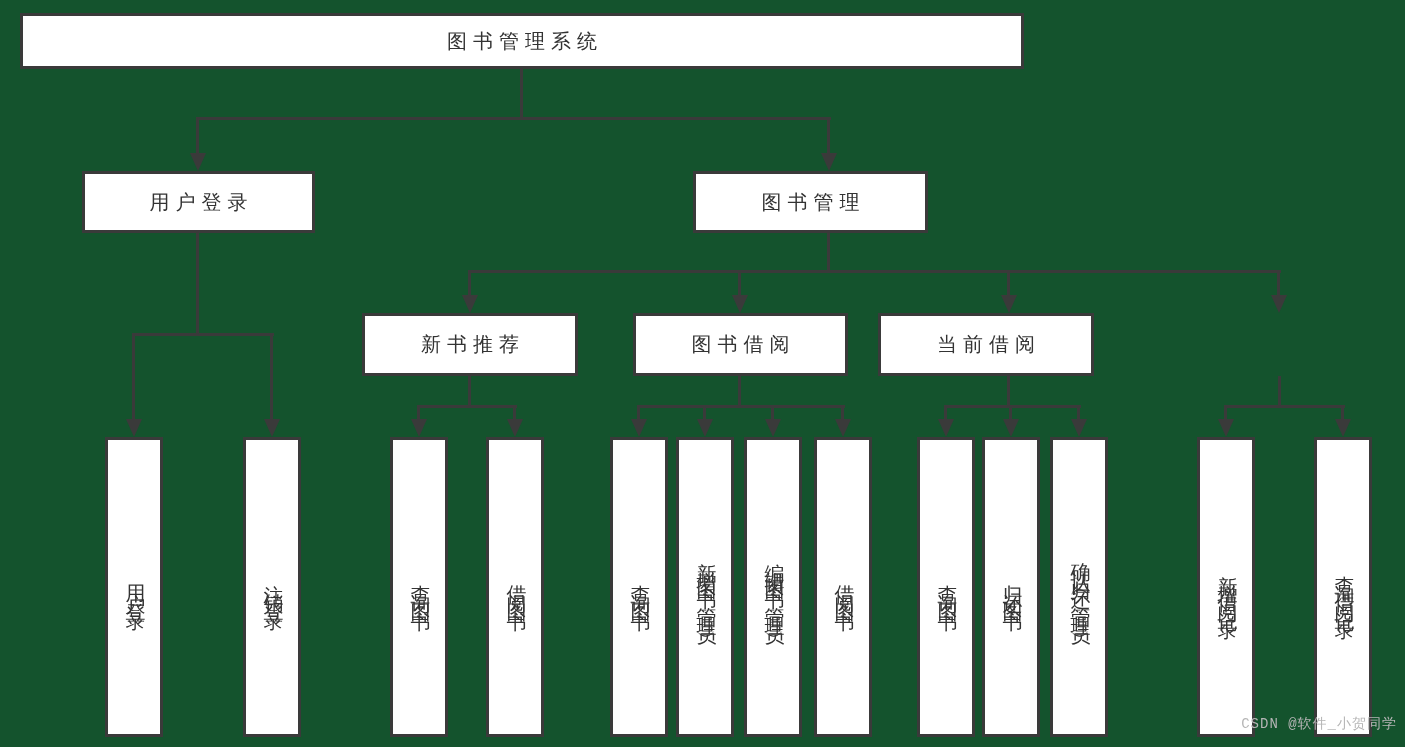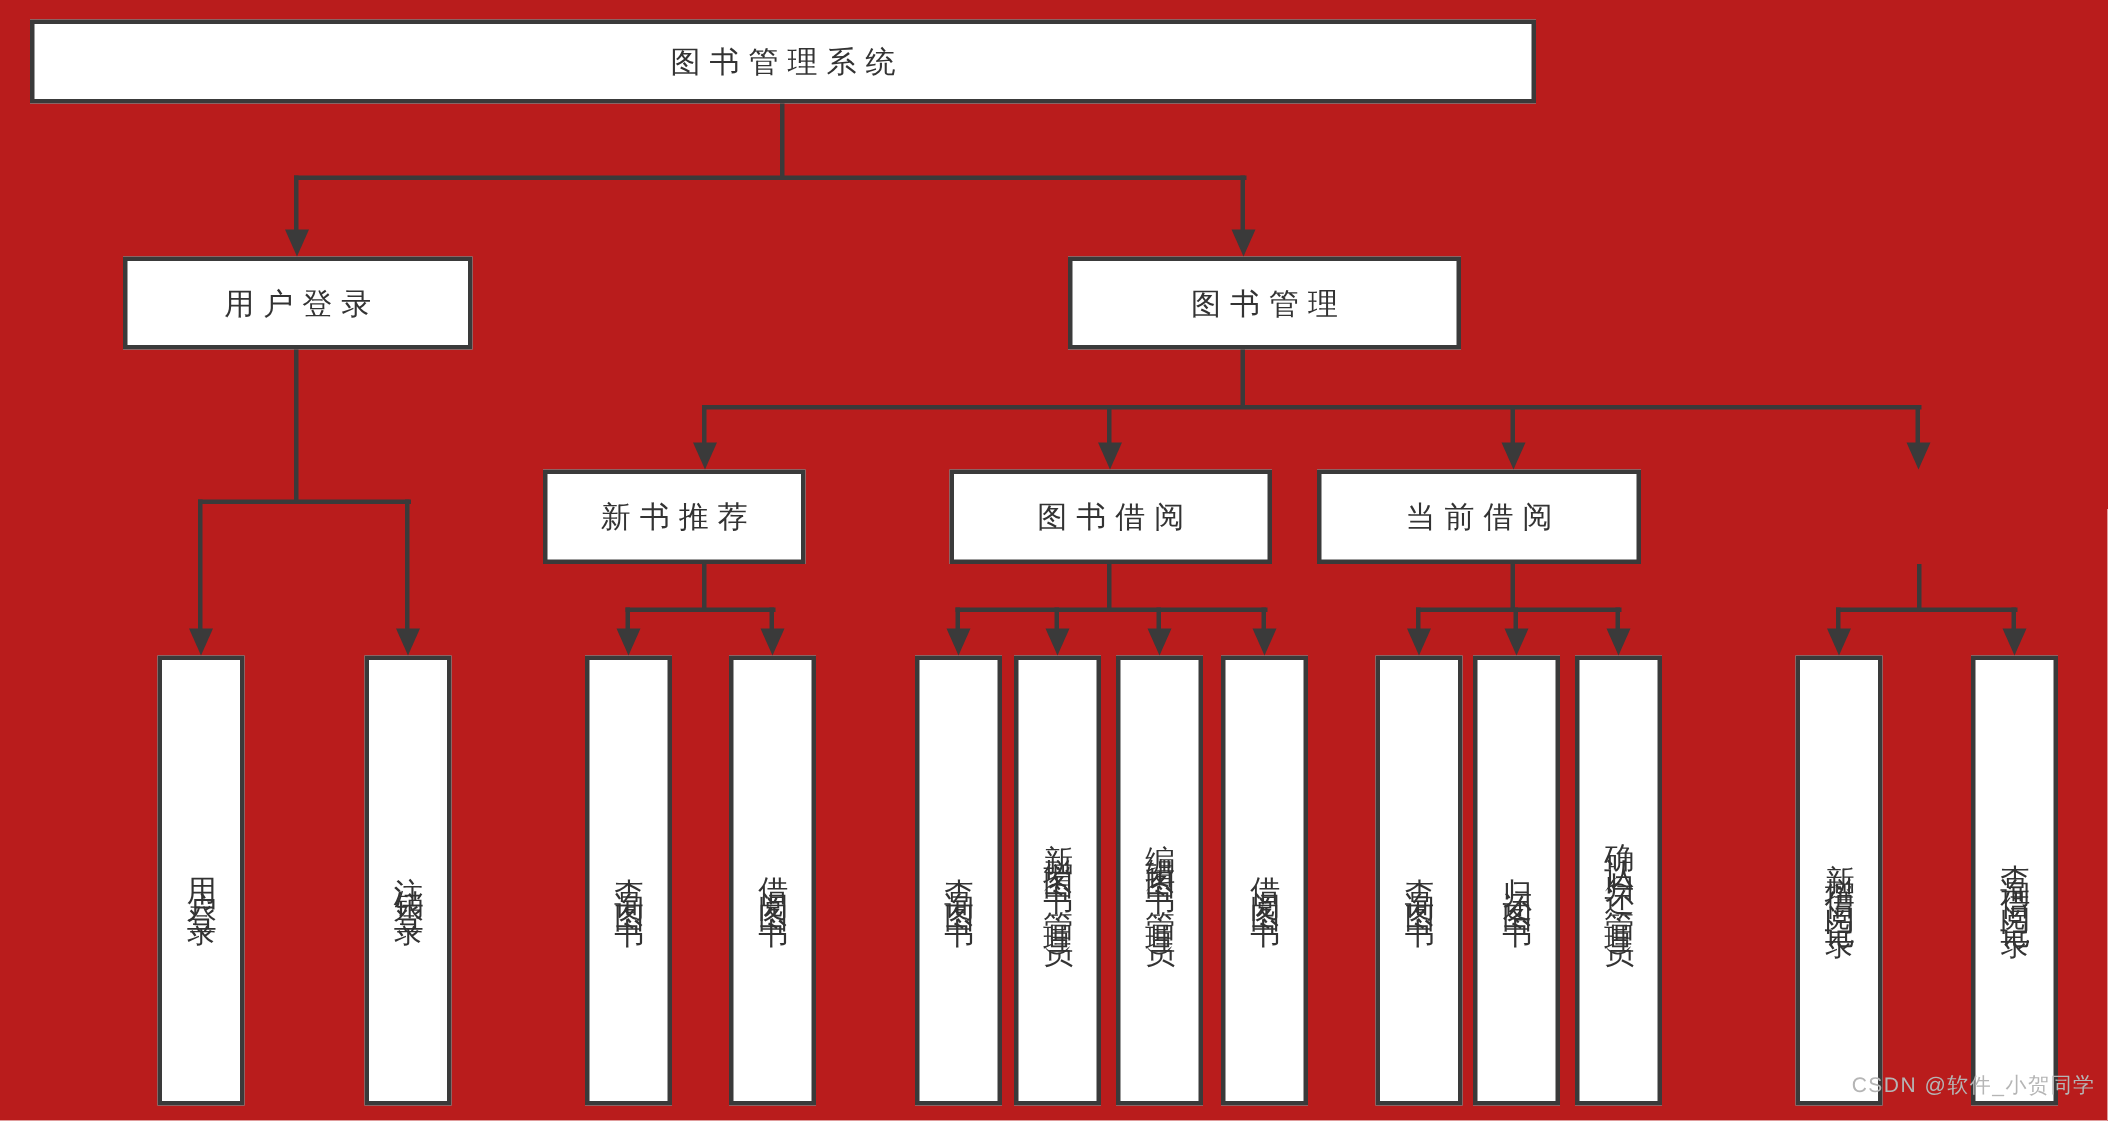--- a/index.html
+++ b/index.html
@@ -1,20 +1,20 @@
 <!DOCTYPE html>
 <html><head>
 <meta charset="utf-8">
 <style>
   html,body{margin:0;padding:0;background:#ffffff;}
   .canvas{
     position:relative;
     width:1405px;height:747px;
-    background:#b91c1c;
-    font-family:Liberation Sans, sans-serif;
+    background:#14532d;
+    font-family:Liberation Mono, monospace;
     color:#333333;
     overflow:hidden;
   }
   .box{
     position:absolute;
     box-sizing:border-box;
     background:#ffffff;
     border:3px solid #3a3a3a;
     display:flex;
     align-items:center;
@@ -72,25 +72,25 @@
 
 <div class="canvas">
 
   <div class="box" style="left:20px;top:13px;width:1004px;height:56px">
     <span class="hlabel">图书管理系统</span>
   </div>
 
   <div class="box" style="left:82px;top:171px;width:233px;height:62px">
     <span class="hlabel">用户登录</span>
   </div>
-  <div class="box" style="left:712px;top:171px;width:262px;height:62px">
+  <div class="box" style="left:693px;top:171px;width:235px;height:62px">
     <span class="hlabel">图书管理</span>
   </div>
 
-  <div class="box" style="left:362px;top:313px;width:175px;height:63px">
+  <div class="box" style="left:362px;top:313px;width:216px;height:63px">
     <span class="hlabel">新书推荐</span>
   </div>
   <div class="box" style="left:633px;top:313px;width:215px;height:63px">
     <span class="hlabel">图书借阅</span>
   </div>
   <div class="box" style="left:878px;top:313px;width:216px;height:63px">
     <span class="hlabel">当前借阅</span>
   </div>
 
   <div class="vbox" style="left:105px">

